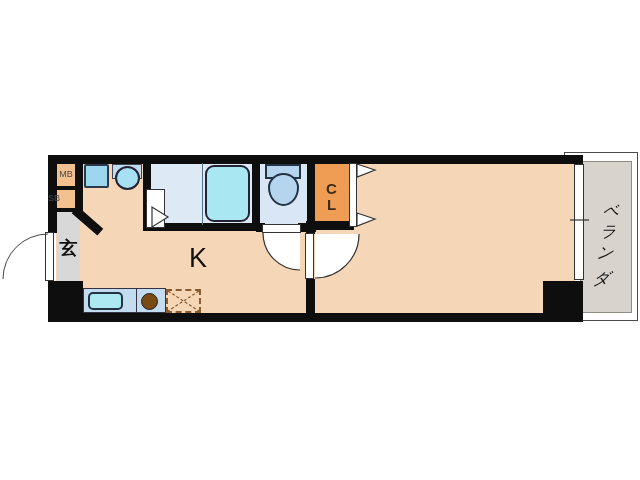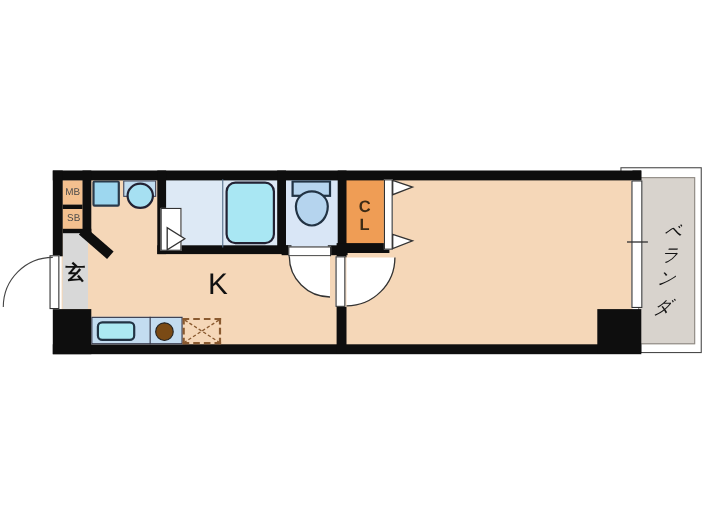--- a/index.html
+++ b/index.html
@@ -75,20 +75,20 @@
     <path d="M 315 278 A 44 44 0 0 0 359 234" fill="none" stroke="#333" stroke-width="1.2"></path>
     <polygon points="152,207 152,227 168,217" fill="#ffffff" stroke="#333" stroke-width="1.2"></polygon>
     <polygon points="357,164 357,177 375,170" fill="#ffffff" stroke="#333" stroke-width="1.2"></polygon>
     <polygon points="357,213 357,226 375,219" fill="#ffffff" stroke="#333" stroke-width="1.2"></polygon>
     <line x1="570" y1="220" x2="589" y2="220" stroke="#333" stroke-width="1.2"></line>
     <line x1="168" y1="291" x2="199" y2="311" stroke="#8a5a30" stroke-width="1.2" stroke-dasharray="3,2"></line>
     <line x1="199" y1="291" x2="168" y2="311" stroke="#8a5a30" stroke-width="1.2" stroke-dasharray="3,2"></line>
   </svg>
 
   <div class="label" style="left:57px;top:169px;width:18px;text-align:center;font-size:9px;color:#4a4a4a;">MB</div>
-  <div class="label" style="left:58px;top:193px;width:18px;text-align:center;font-size:9px;color:#4a4a4a;">SB</div>
+  <div class="label" style="left:45px;top:193px;width:18px;text-align:center;font-size:9px;color:#4a4a4a;">SB</div>
   <div class="label" style="left:57px;top:236px;width:23px;text-align:center;font-size:18px;font-weight:bold;">玄</div>
   <div class="label" style="left:189px;top:243px;font-size:27px;">K</div>
   <div class="label" style="left:314px;top:180px;width:35px;text-align:center;font-size:15px;font-weight:bold;color:#3d2b15;">C</div>
   <div class="label" style="left:314px;top:196px;width:35px;text-align:center;font-size:15px;font-weight:bold;color:#3d2b15;">L</div>
   <div class="label" style="left:595px;top:192px;height:110px;writing-mode:vertical-rl;text-orientation:upright;letter-spacing:4px;font-size:16px;font-style:italic;transform:skewX(-8deg);">ベランダ</div>
 
 </div>
 
 </body></html>

